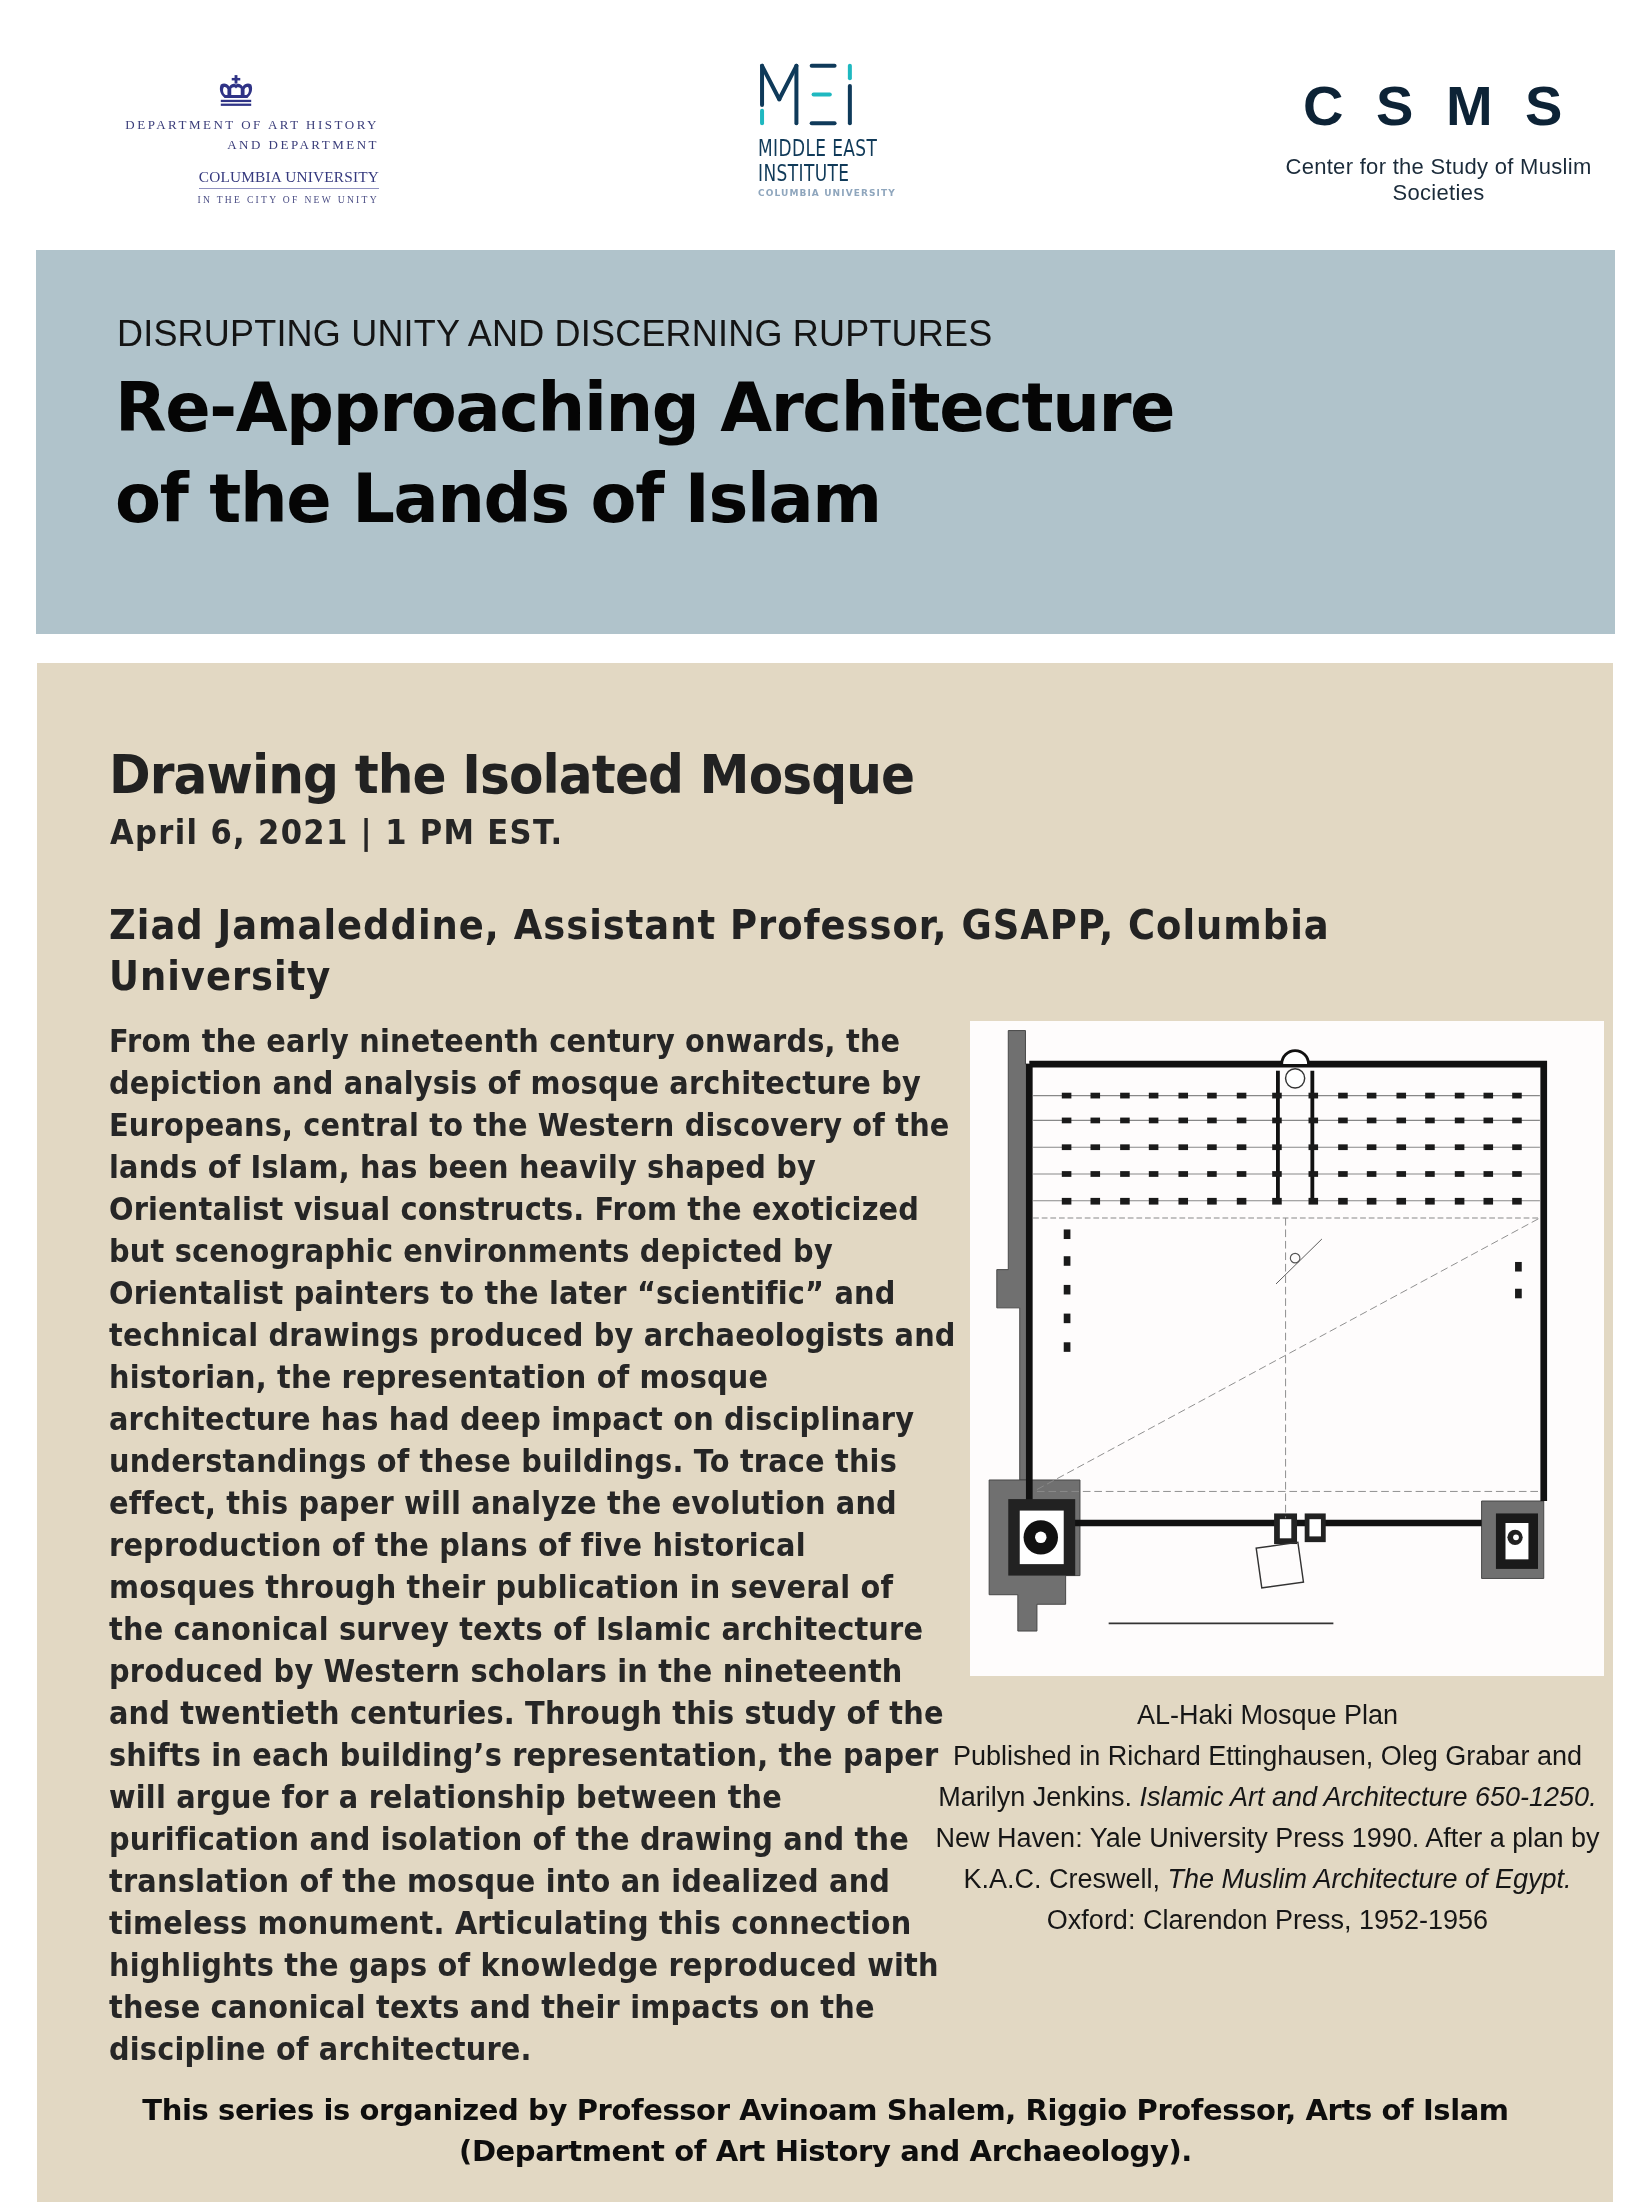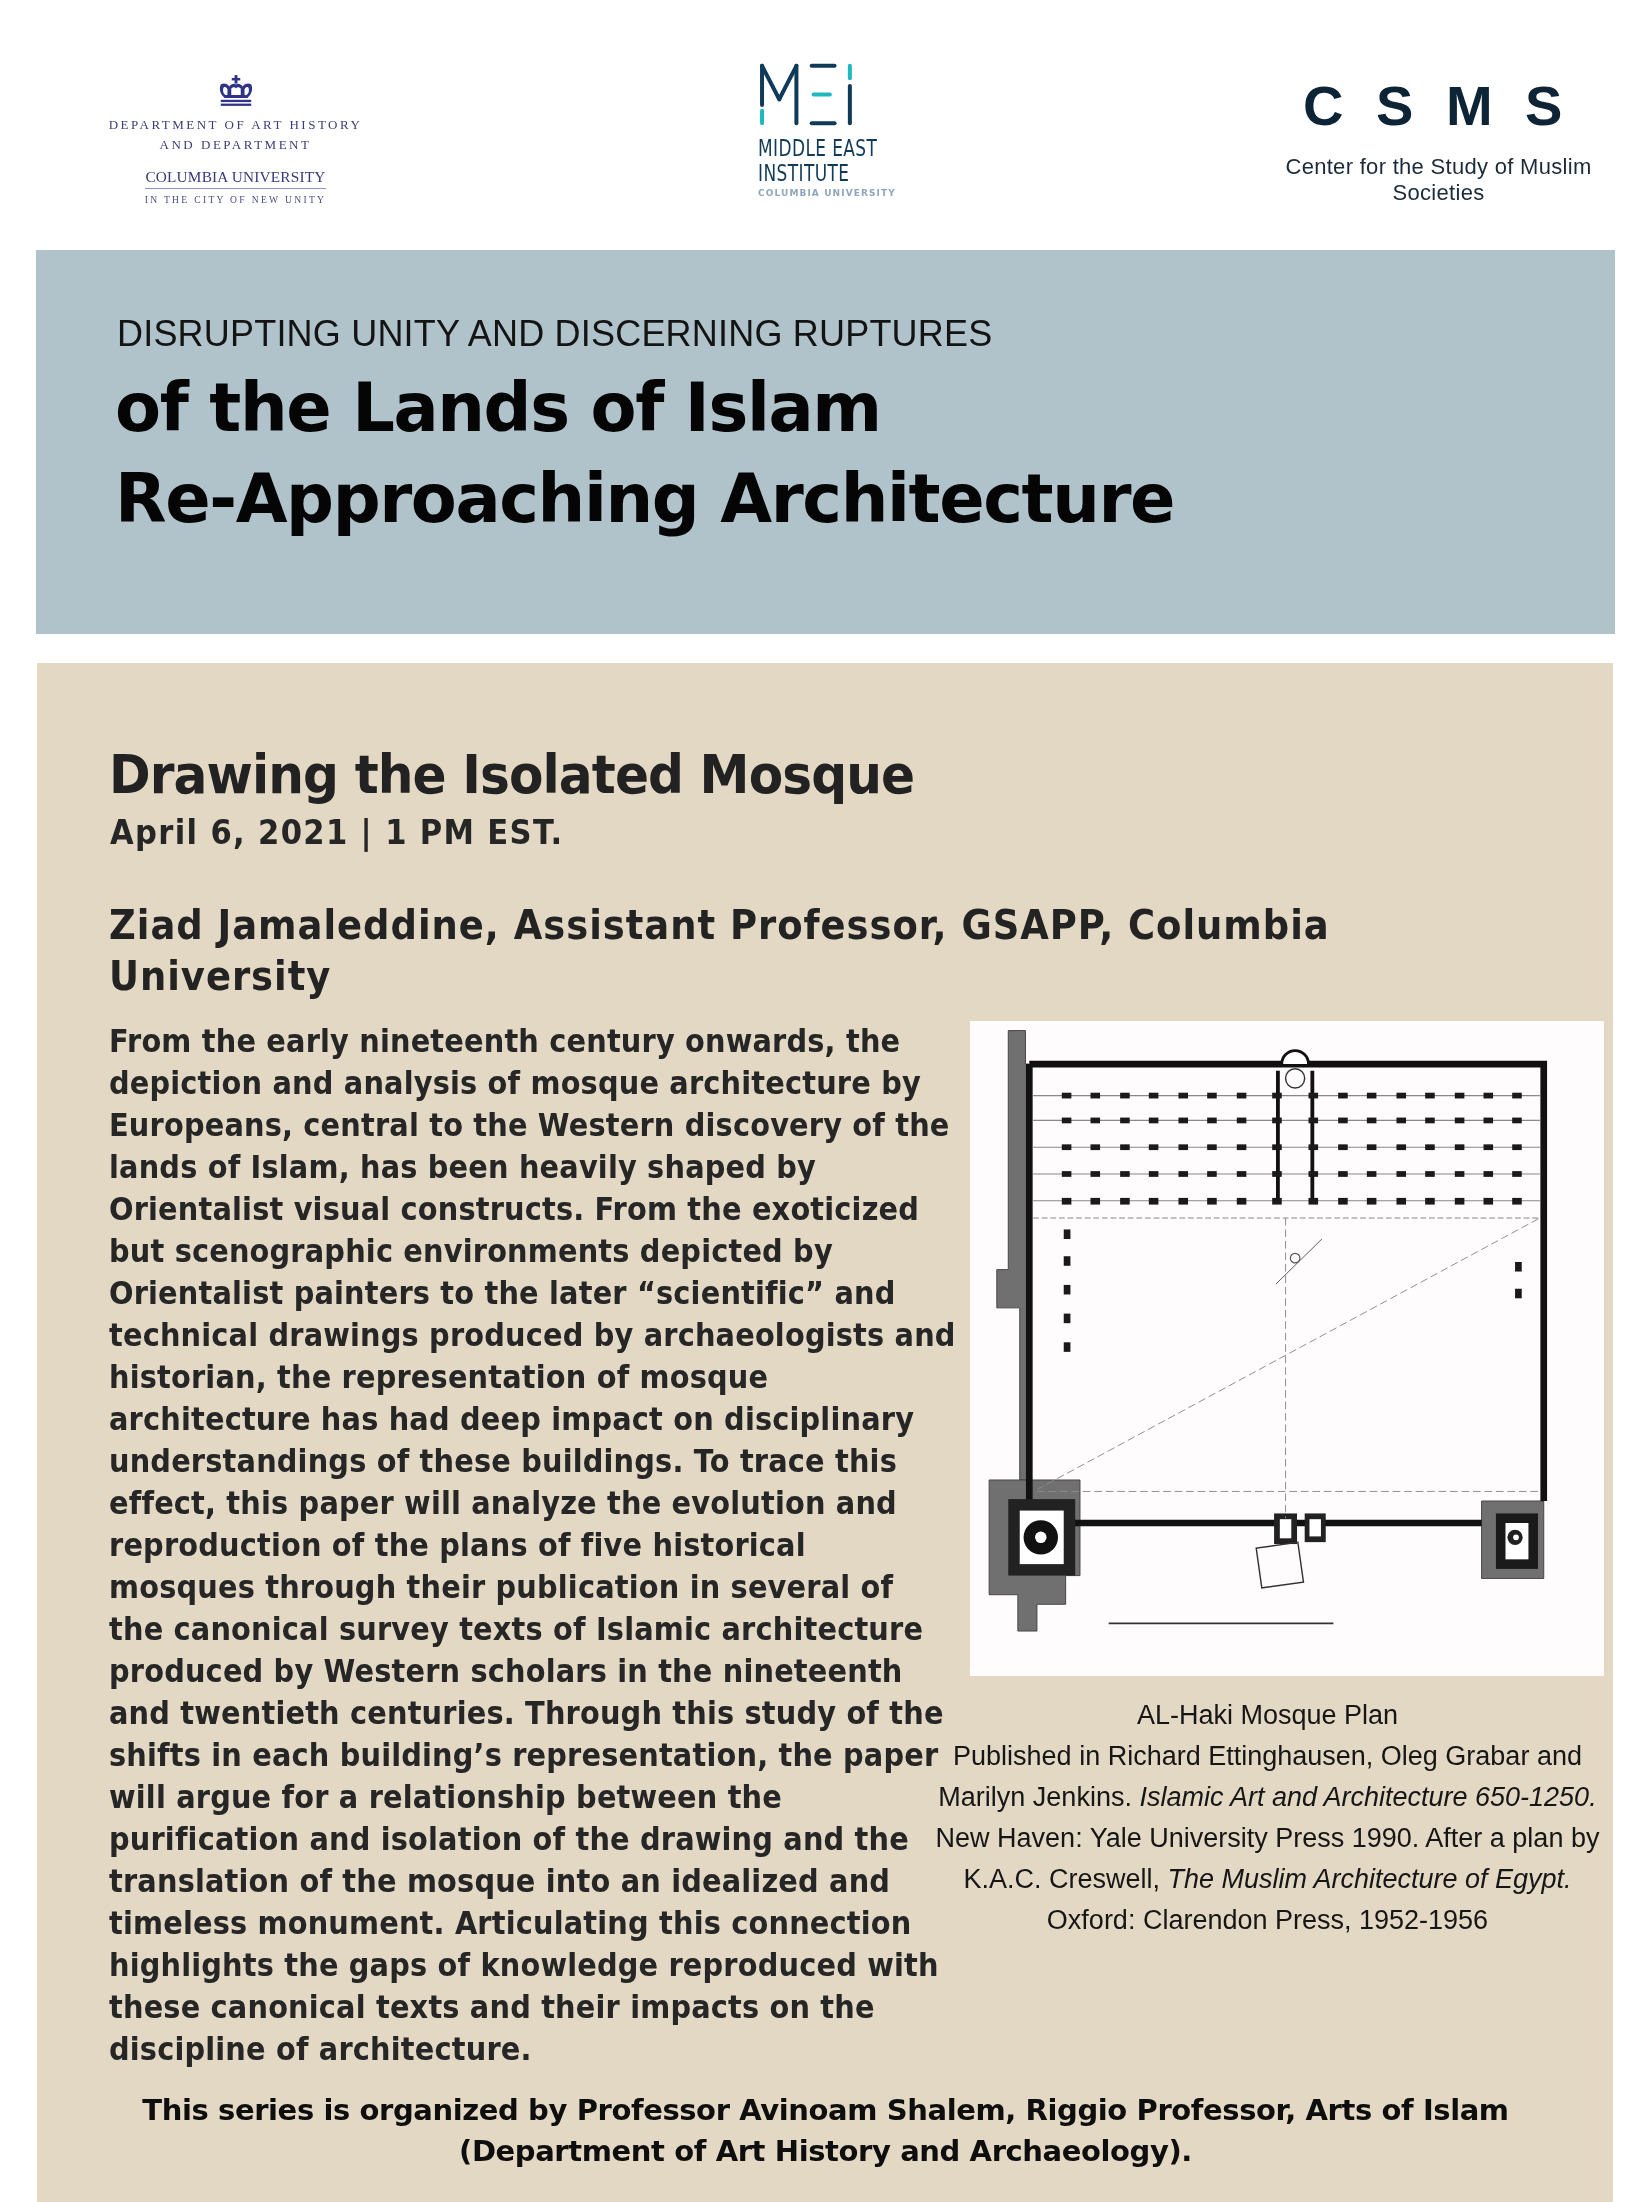--- a/index.html
+++ b/index.html
@@ -1,21 +1,21 @@
 <!DOCTYPE html>
 <html><head>
 <meta charset="utf-8">
 <style>
   * { box-sizing: border-box; margin: 0; padding: 0; }
   html, body { width: 1652px; height: 2202px; background: #ffffff; overflow: hidden; }
   body { position: relative; font-family: "DejaVu Sans", sans-serif; color: #1f1f1f; }
 
   
   .logo-columbia {
-    position: absolute; left: 92px; top: 75px; width: 287px; text-align: center;
+    position: absolute; left: 92px; top: 75px; width: 287px; text-align: right;
     color: #2f3386; font-family: "Liberation Serif", serif;
   }
   .logo-columbia .crown { width: 38px; height: 32.5px; margin: 0 auto 7.6px; display: block; }
   .logo-columbia .dept { font-size: 13px; letter-spacing: 2.5px; line-height: 20px; color: #3a3d7a; }
   .logo-columbia .univ { font-size: 15.3px; letter-spacing: 0.2px; margin-top: 13.4px; color: #35397e;
     display: inline-block; border-bottom: 1.9px solid #8f91c0; padding-bottom: 1.9px; }
   .logo-columbia .city { font-size: 9.6px; letter-spacing: 2.3px; margin-top: 4.8px; color: #4a4d84; }
 
   .logo-mei {
     position: absolute; left: 758px; top: 63px; width: 134px;
@@ -147,22 +147,22 @@
 </div>
 
 <div class="logo-csms">
   <div class="csms-mark">CSMS</div>
   <div class="csms-sub">Center for the Study of Muslim Societies</div>
 </div>
 
 <div class="banner">
   <div class="series">DISRUPTING UNITY AND DISCERNING RUPTURES</div>
   <div class="series-title">
+    <div>Re-Approaching Architecture</div>
     <div>of the Lands of Islam</div>
-    <div>Re-Approaching Architecture</div>
   </div>
 </div>
 
 <div class="panel">
   <div class="event-title">Drawing the Isolated Mosque</div>
   <div class="event-date">April 6, 2021 | 1 PM EST.</div>
   <div class="speaker">Ziad Jamaleddine, Assistant Professor, GSAPP, Columbia University</div>
   <div class="abstract">From the early nineteenth century onwards, the depiction and analysis of mosque architecture by Europeans, central to the Western discovery of the lands of Islam, has been heavily shaped by Orientalist visual constructs. From the exoticized but scenographic environments depicted by Orientalist painters to the later “scientific” and technical drawings produced by archaeologists and historian, the representation of mosque architecture has had deep impact on disciplinary understandings of these buildings. To trace this effect, this paper will analyze the evolution and reproduction of the plans of five historical mosques through their publication in several of the canonical survey texts of Islamic architecture produced by Western scholars in the nineteenth and twentieth centuries. Through this study of the shifts in each building’s representation, the paper will argue for a relationship between the purification and isolation of the drawing and the translation of the mosque into an idealized and timeless monument. Articulating this connection highlights the gaps of knowledge reproduced with these canonical texts and their impacts on the discipline of architecture.</div>
 
   <div class="plan-frame">

